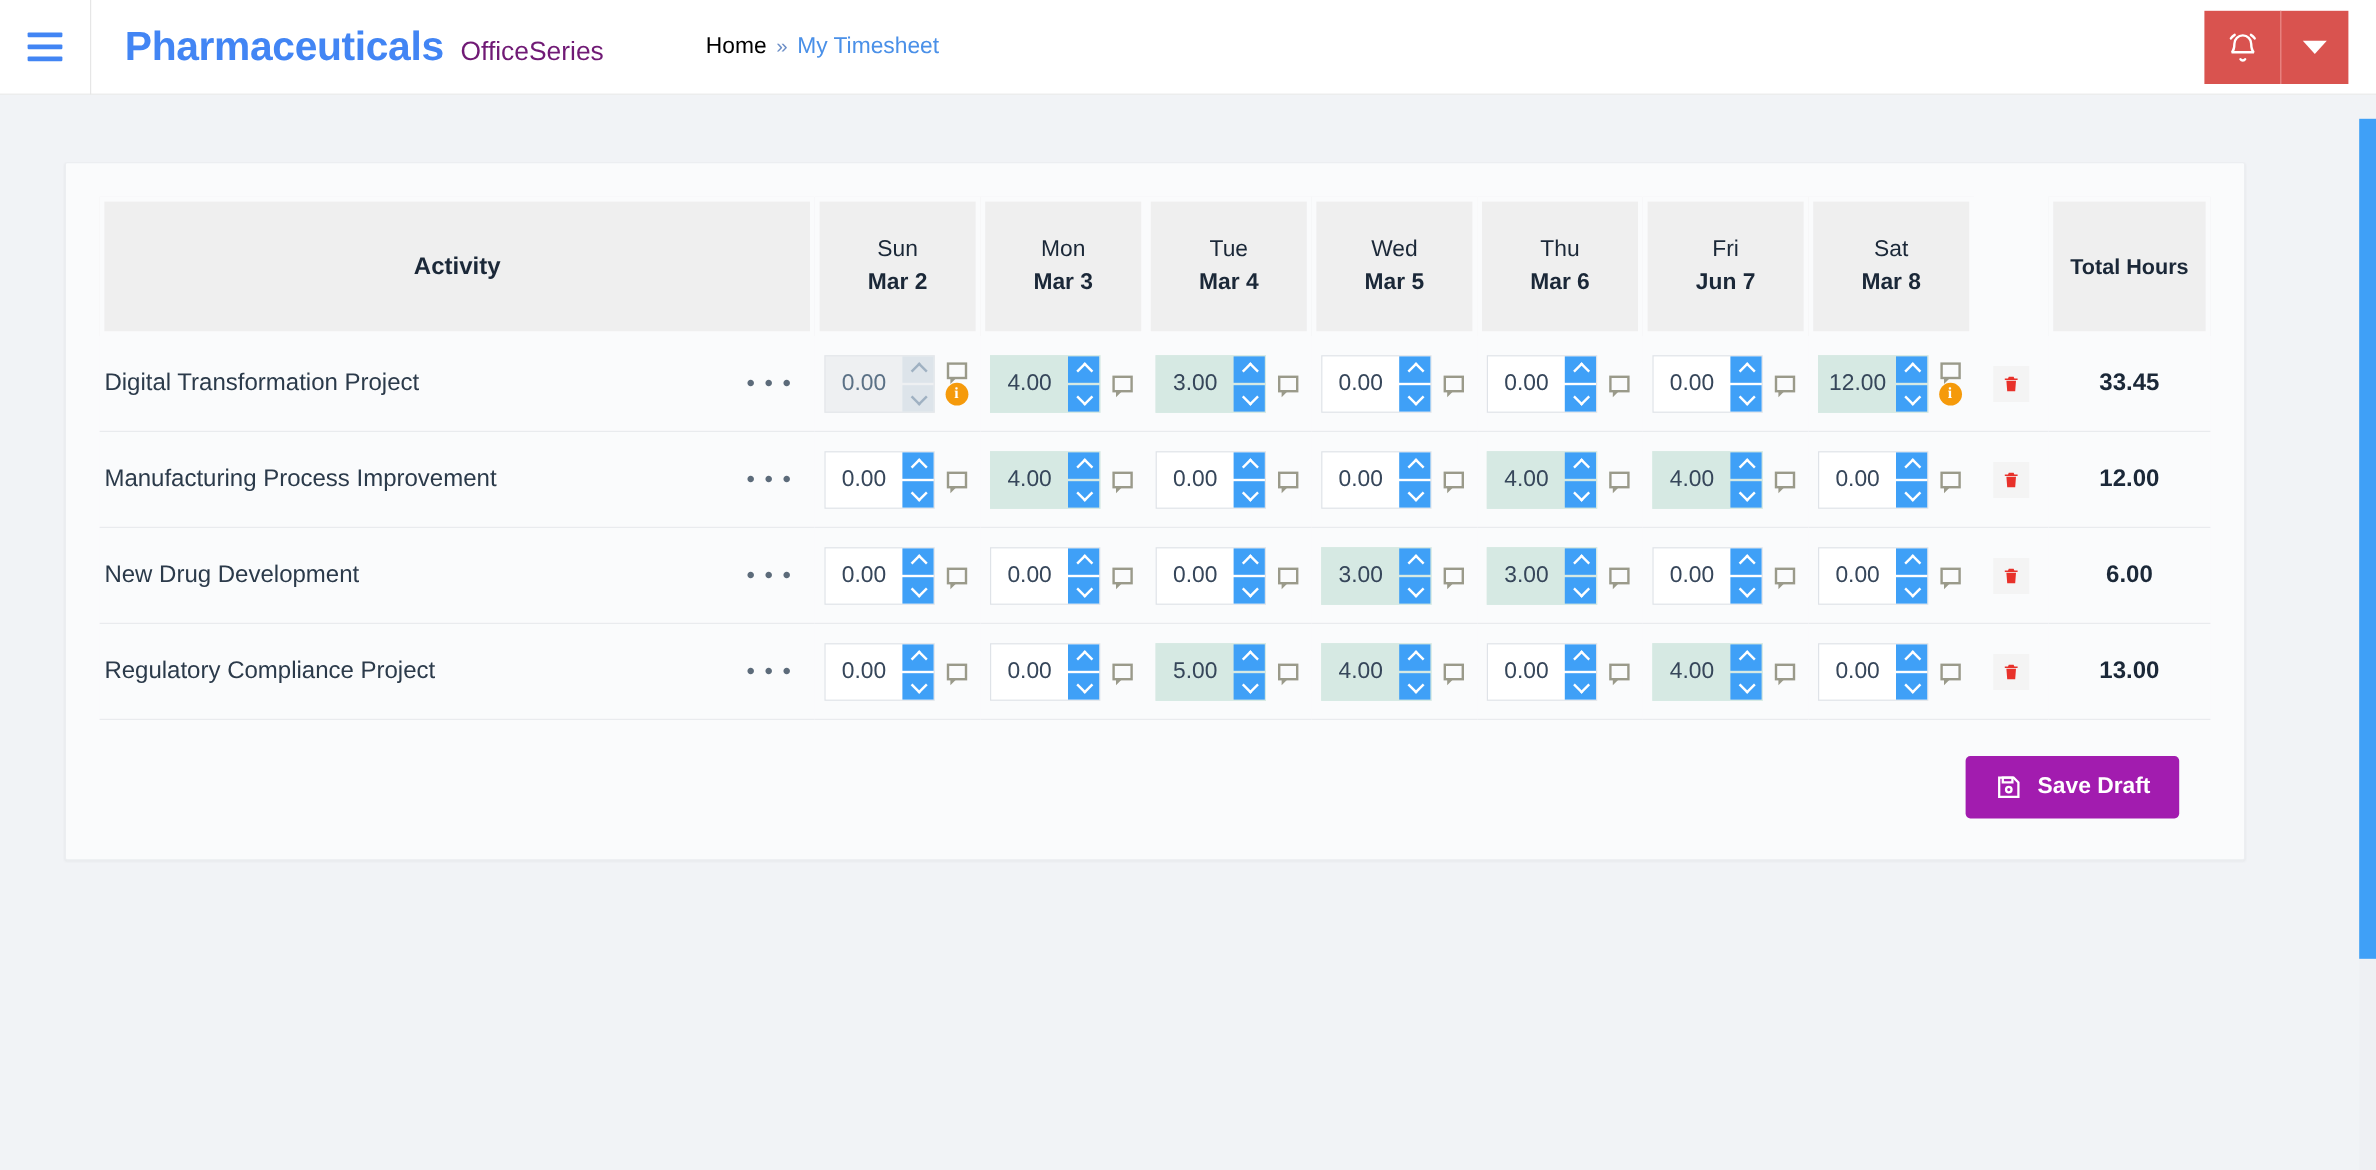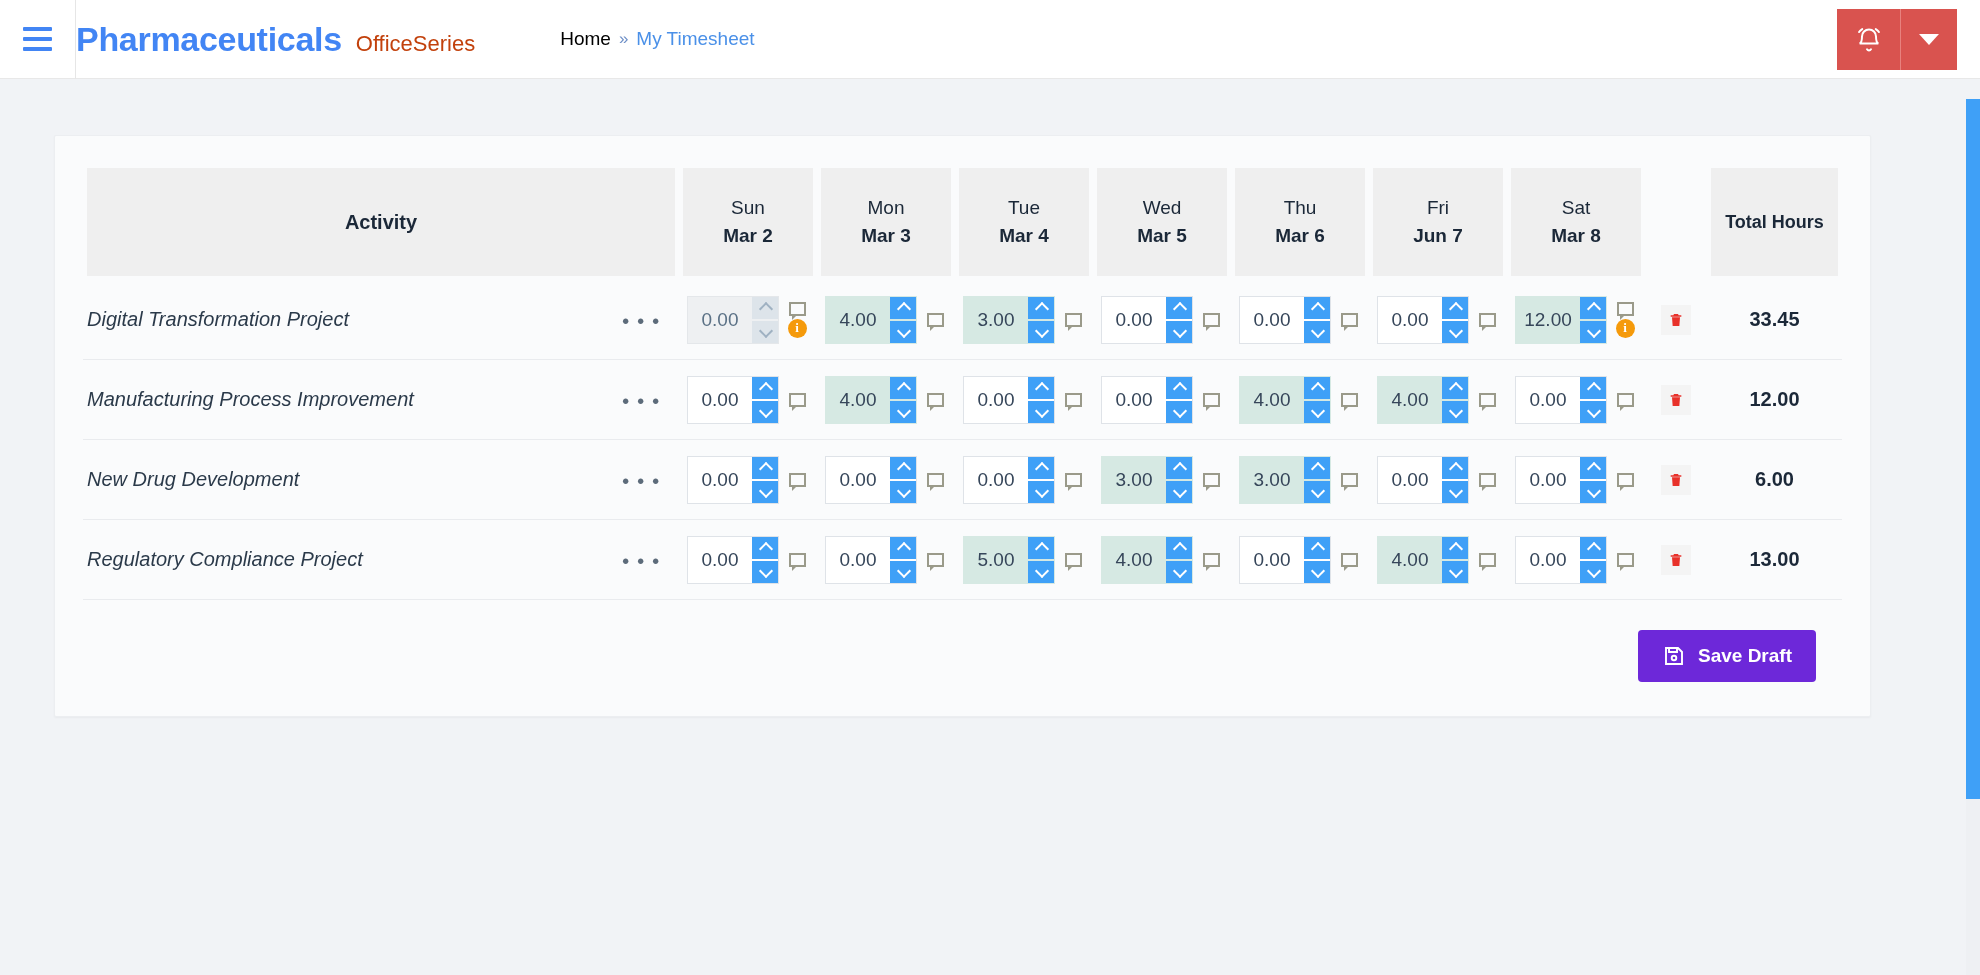--- a/index.html
+++ b/index.html
@@ -26,26 +26,27 @@
     gap: 6px;
     border-right: 1px solid #e6e6e6;
     cursor: pointer;
   }
   .hamburger span {
     display: block; width: 29px; height: 4px;
     background: #4285f4; border-radius: 1px;
   }
   .brand {
     display: flex; align-items: baseline; gap: 14px;
+    margin-left: 28px;
   }
   .brand-main {
     font-size: 34px; font-weight: bold; color: #4285f4;
     letter-spacing: -0.3px;
   }
-  .brand-sub { font-size: 22px; color: #c2410c; }
+  .brand-sub { font-size: 22px; color: #701a75; }
   .breadcrumb {
     display: flex; align-items: center; gap: 8px;
     margin-left: 85px; font-size: 19px;
   }
   .crumb-link { color: #000000; cursor: pointer; }
   .crumb-link.active { color: #4a90e8; }
   .crumb-sep { color: #6d8fc7; font-size: 17px; }
 
   .topbar-right {
     position: absolute; right: 23px; top: 9px;
@@ -114,21 +115,21 @@
   tbody td {
     border-bottom: 1px solid #e9ebee;
     height: 80px;
     vertical-align: middle;
   }
   td.name {
     padding-left: 4px;
     font-size: 20px; color: #2b3a4a;
     position: relative;
   }
-  .name-wrap { display: flex; align-items: flex-end; justify-content: space-between; padding-right: 18px; font-style: italic; }
+  .name-wrap { display: flex; align-items: center; justify-content: space-between; padding-right: 18px; }
   .dots {
     color: #5c6b7a; font-size: 24px; letter-spacing: 2px;
     cursor: pointer; line-height: 1;
   }
 
   
   .cellwrap { display: flex; align-items: center; justify-content: center; gap: 6px; }
   .spinner {
     display: flex; align-items: stretch;
     width: 92px; height: 48px;
@@ -212,21 +213,21 @@
     gap: 20px; margin-top: 30px; padding-right: 26px;
   }
   .btn {
     display: flex; align-items: center; gap: 12px;
     height: 52px; padding: 0 24px;
     border: none; border-radius: 4px;
     font-size: 19px; font-weight: bold;
     font-family: "Liberation Sans", sans-serif;
     cursor: pointer;
   }
-  .btn.draft { background: #6d28d9; color: #ffffff; }
+  .btn.draft { background: #a21caf; color: #ffffff; }
   .btn.submit { background: #3fa0f7; color: #ffffff; }
   .btn svg { width: 24px; height: 24px; flex: none; }
 </style>
 </head>
 <body>
 
 <div class="topbar">
   <div class="hamburger">
     <span></span>
     <span></span>

